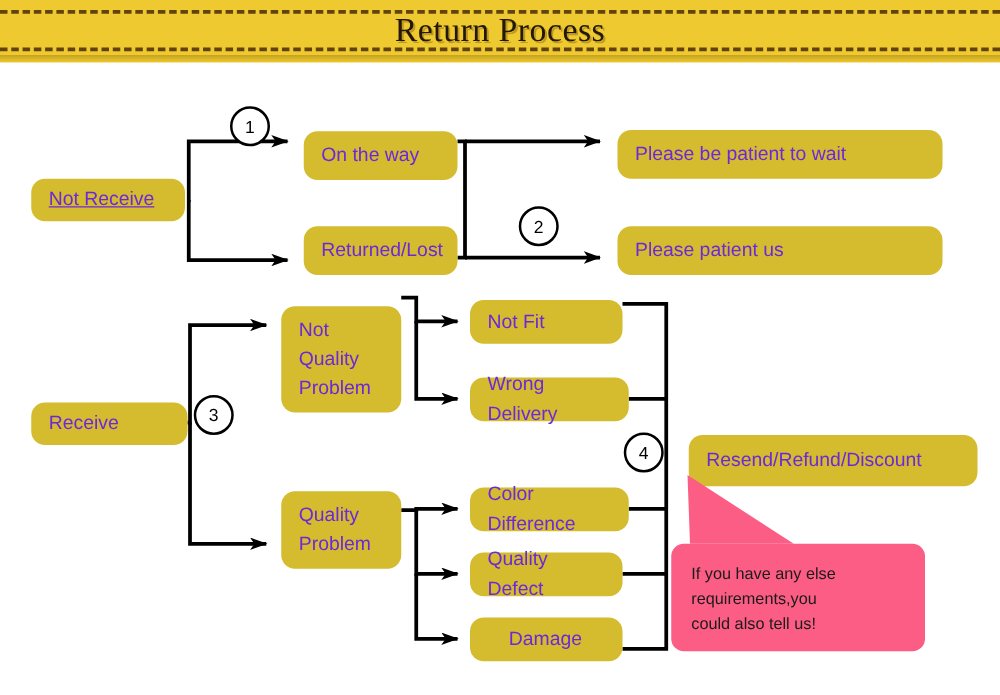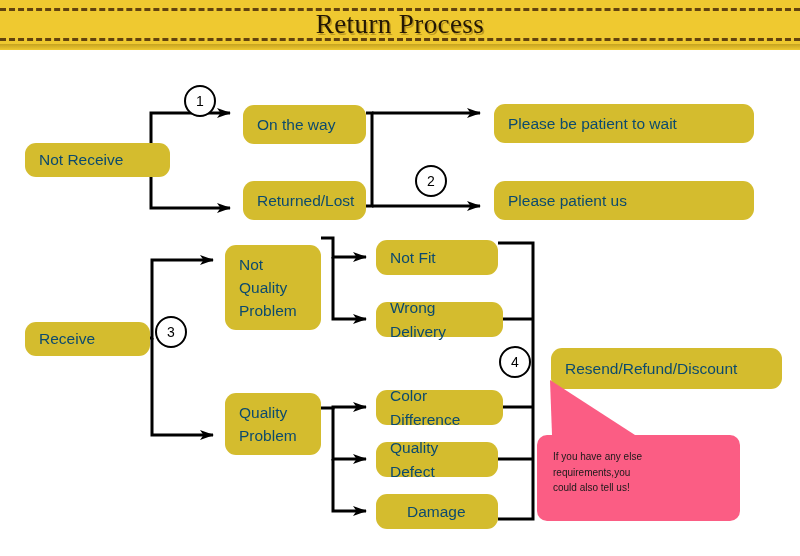--- a/index.html
+++ b/index.html
@@ -17,33 +17,33 @@
           background:linear-gradient(to bottom,rgba(120,90,0,.35),rgba(120,90,0,0));}
   #banner-title{position:absolute;left:0;top:9px;width:800px;text-align:center;
           font-family:"Liberation Serif",serif;font-size:27px;color:#231705;
           letter-spacing:.4px;text-shadow:1.5px 1.5px 0 rgba(150,115,20,.55);}
 
   
   #canvas{position:absolute;left:0;top:50px;width:800px;height:506px;}
   #wires{position:absolute;left:0;top:0;width:800px;height:506px;}
 
   
-  .node{position:absolute;background:#d4bc2e;border-radius:11px;color:#0c4a6e;
+  .node{position:absolute;background:#d4bc2e;border-radius:11px;color:#6d28d9;
         display:flex;align-items:center;box-sizing:border-box;
         padding:0 14px;font-size:15.5px;line-height:1.5;white-space:pre-line;}
   .node.multi{align-items:center;padding:0 14px;}
 
   
   .step{position:absolute;width:28px;height:28px;border:2px solid #000;
         border-radius:50%;background:#fff;color:#000;font-size:14px;
         display:flex;align-items:center;justify-content:center;}
 
   
   #callout{position:absolute;background:#fb5d84;border-radius:10px;
-           color:#1a1a1a;font-size:10px;line-height:1.55;
+           color:#1a1a1a;font-size:13px;line-height:1.55;
            padding:14px 16px;box-sizing:border-box;white-space:pre-line;}
 </style>
 </head>
 <body>
 
 <div id="banner">
   <div class="dash top"></div>
   <div class="dash bot"></div>
   <div id="banner-title">Return Process</div>
   <div class="shade"></div>
@@ -76,21 +76,21 @@
       <path d="M333,358 L333,409 L366,409" marker-end="url(#ah)"></path>
       <path d="M333,409 L333,461 L366,461" marker-end="url(#ah)"></path>
 
       <path d="M498,193 L533,193 L533,469 L498,469"></path>
       <path d="M503,269 L533,269"></path>
       <path d="M503,357 L533,357"></path>
       <path d="M498,409 L533,409"></path>
     </g>
   </svg>
 
-  <div class="node" style="left:25px;top:93px;width:145px;height:34px;">Not Receive</div>
+  <div class="node" style="left:25px;top:93px;width:123px;height:34px;text-decoration:underline;">Not Receive</div>
 
   <div class="node" style="left:243px;top:55px;width:123px;height:39px;">On the way</div>
 
   <div class="node" style="left:494px;top:54px;width:260px;height:39px;">Please be patient to wait</div>
 
   <div class="node" style="left:243px;top:131px;width:123px;height:39px;">Returned/Lost</div>
 
   <div class="node" style="left:494px;top:131px;width:260px;height:39px;">Please patient us</div>
 
   <div class="node" style="left:25px;top:272px;width:125px;height:34px;">Receive</div>

